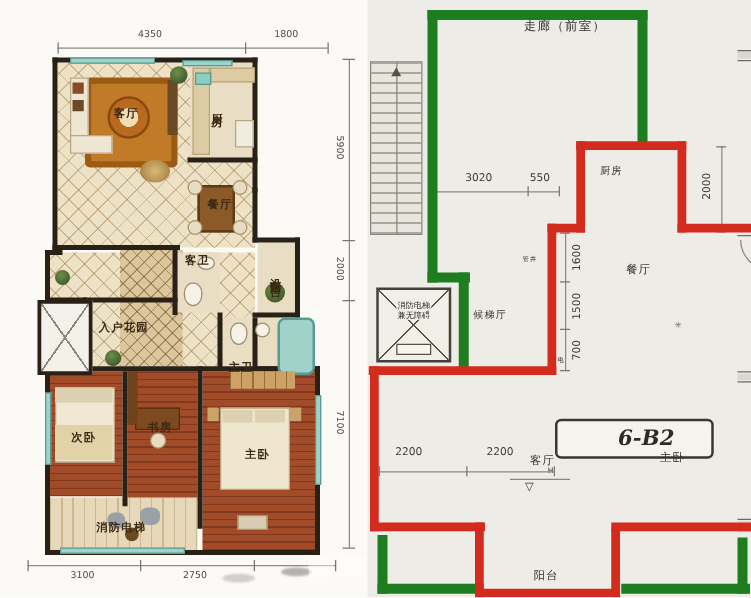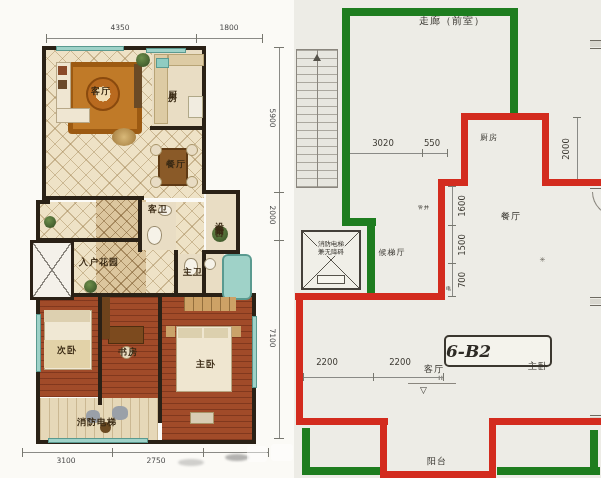--- a/index.html
+++ b/index.html
@@ -40,22 +40,22 @@
   .rdim.vert{transform:translate(-50%,-50%) rotate(-90deg);}
   .stairs{position:absolute;background:#e7e6df;border:1px solid #8a867e;box-sizing:border-box;
     background-image:repeating-linear-gradient(180deg,#aaa79e 0 1px,transparent 1px 8px);}
   .xbox{position:absolute;background:#f0efe8;border:2px solid #44403a;box-sizing:border-box;
     background-image:linear-gradient(to top right,transparent calc(50% - .7px),#55524a calc(50% - .7px) calc(50% + .7px),transparent calc(50% + .7px)),
                      linear-gradient(to bottom right,transparent calc(50% - .7px),#55524a calc(50% - .7px) calc(50% + .7px),transparent calc(50% + .7px));}
   .arc{position:absolute;border:1px solid #8a867e;border-right:none;border-top:none;
        border-radius:0 0 0 100%;box-sizing:border-box;}
   .oseg{position:absolute;}
   #unit-box{position:absolute;left:444px;top:335px;width:104px;height:28px;background:#f4f3ec;
-    border:2px solid #3b372f;border-radius:5px;display:flex;align-items:center;
-    font-family:"DejaVu Serif",serif;font-style:italic;font-weight:bold;font-size:17px;color:#2e2b25;}
+    border:2px solid #3b372f;border-radius:5px;display:flex;align-items:center;justify-content:center;
+    font-family:"DejaVu Serif",serif;font-style:italic;font-weight:bold;font-size:17px;color:#2e2b25;padding-left:19px;}
   #watermark{position:absolute;left:210px;top:436px;font-size:27px;font-weight:bold;
     color:rgba(255,255,255,.85);font-family:"DejaVu Sans",sans-serif;}
   .wmblock{position:absolute;background:rgba(255,255,255,.45);border-radius:3px;}
   .smudge{position:absolute;background:rgba(90,90,90,.45);border-radius:50%;filter:blur(1px);}
   .thinline{position:absolute;background:#8a867e;}
 </style>
 </head>
 <body>
 
 <div id="screen">
@@ -172,23 +172,23 @@
         <div class="dim" style="left: 66px; top: 460px;">3100</div>
         <div class="dim" style="left: 156px; top: 460px;">2750</div>
       </div>
     <div id="lp-labels">
         <div class="lbl" style="left: 101px; top: 91px;">客厅</div>
         <div class="lbl vert" style="left: 172px; top: 85px;">厨房</div>
         <div class="lbl" style="left: 176px; top: 164px;">餐厅</div>
         <div class="lbl" style="left: 158px; top: 209px;">客卫</div>
         <div class="lbl vert" style="left: 219px; top: 219px;">设备阳台</div>
         <div class="lbl" style="left: 99px; top: 262px;">入户花园</div>
-        <div class="lbl" style="left: 193px; top: 272px;">主卫</div>
+        <div class="lbl" style="left: 193px; top: 294px;">主卫</div>
         <div class="lbl" style="left: 67px; top: 350px;">次卧</div>
-        <div class="lbl" style="left: 128px; top: 352px;">书房</div>
+        <div class="lbl" style="left: 128px; top: 342px;">书房</div>
         <div class="lbl" style="left: 206px; top: 364px;">主卧</div>
         <div class="lbl" style="left: 97px; top: 422px;">消防电梯</div>
       </div>
     <div class="smudge" style="left:225px;top:454px;width:24px;height:7px;"></div>
     <div class="smudge" style="left:178px;top:459px;width:26px;height:7px;opacity:.6;"></div>
   </div>
 
   <div id="right-plan">
     <div id="rp-fills">
         <div class="rfill" style="position: absolute; left: 296px; top: 41px; width: 305px; height: 6px;"></div>

